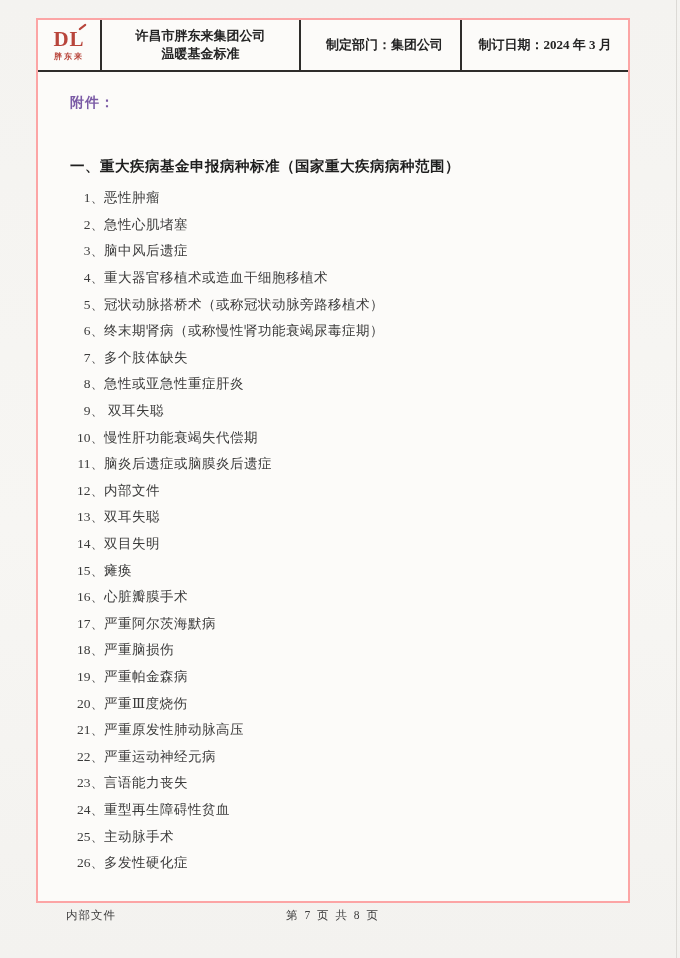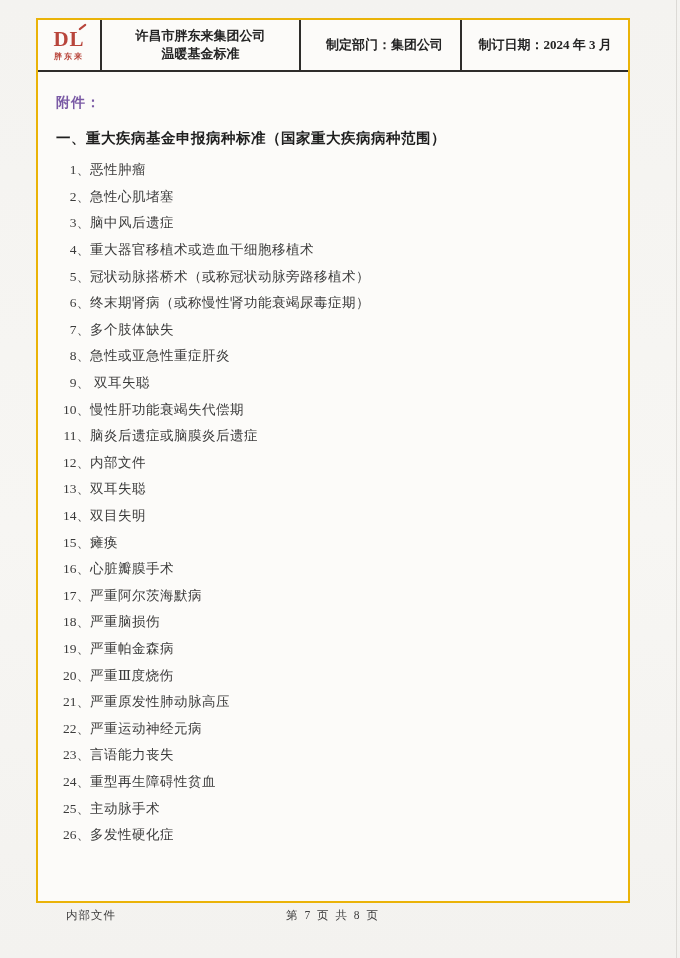--- a/index.html
+++ b/index.html
@@ -8,38 +8,38 @@
     position:relative;
     background:linear-gradient(180deg,#f4f3f0 0%,#f7f6f3 55%,#f3f2ef 100%);
     font-family:"Liberation Serif","DejaVu Serif",serif;
     color:#3a3a3a;
     overflow:hidden;
   }
   .scan-edge { position:absolute; left:676px; top:0; width:1px; height:100%; background:#dcdad6; }
 
   .frame {
     position:absolute; left:36px; top:18px; width:594px; height:885px;
-    border:2px solid #eab308; background:#fcfbf9;
+    border:2px solid #fca5a5; background:#fcfbf9;
   }
 
   
   .header-row { display:flex; height:52px; border-bottom:2px solid #2e2d2b; }
   .header-row .cell { display:flex; align-items:center; justify-content:center; }
   .cell-logo { width:64px; border-right:2px solid #2e2d2b; flex-direction:column; }
   .logo-dl { position:relative; font-size:21px; font-weight:bold; color:#b8453b; line-height:20px; letter-spacing:1px; }
   .logo-accent { position:absolute; top:-3px; right:-2px; width:9px; height:2px; background:#b8453b; transform:rotate(-38deg); border-radius:1px; }
   .logo-sub { font-size:8px; font-weight:bold; color:#b8453b; letter-spacing:2px; margin-top:2px; }
   .cell-title { width:199px; border-right:2px solid #2e2d2b; flex-direction:column; font-weight:bold; font-size:13px; line-height:18px; color:#242424; text-align:right; }
   .cell-dept { width:161px; border-right:2px solid #2e2d2b; font-weight:bold; font-size:13px; color:#242424;padding-left:8px; }
   .cell-date { flex:1; font-weight:bold; font-size:13px; color:#242424; }
 
   
-  .content { padding:22px 26px 0 18px; }
+  .content { padding:22px 26px 0 32px; }
   .attachment { font-weight:bold; font-size:14px; color:#7a5aa5; letter-spacing:1px; }
-  .section-title { margin-top:17px; font-weight:bold; font-size:14.5px; color:#1f1f1f; letter-spacing:0.5px; }
+  .section-title { margin-top:45px; font-weight:bold; font-size:14.5px; color:#1f1f1f; letter-spacing:0.5px; }
   .list { margin-top:9px; }
   .list-item { display:flex; height:26.6px; align-items:center; font-size:13.5px; color:#3b3b3b; }
   .item-num { flex:none; width:34px; text-align:right; white-space:pre; }
   .item-text { white-space:pre-wrap; letter-spacing:0.5px; }
 
   
   .footer-left { position:absolute; left:66px; top:908px; font-size:11.5px; color:#3d3d3d; letter-spacing:1px; }
   .footer-center { position:absolute; left:36px; top:908px; width:594px; text-align:center; font-size:11.5px; color:#3d3d3d; letter-spacing:2px; }
 </style>
 </head>

